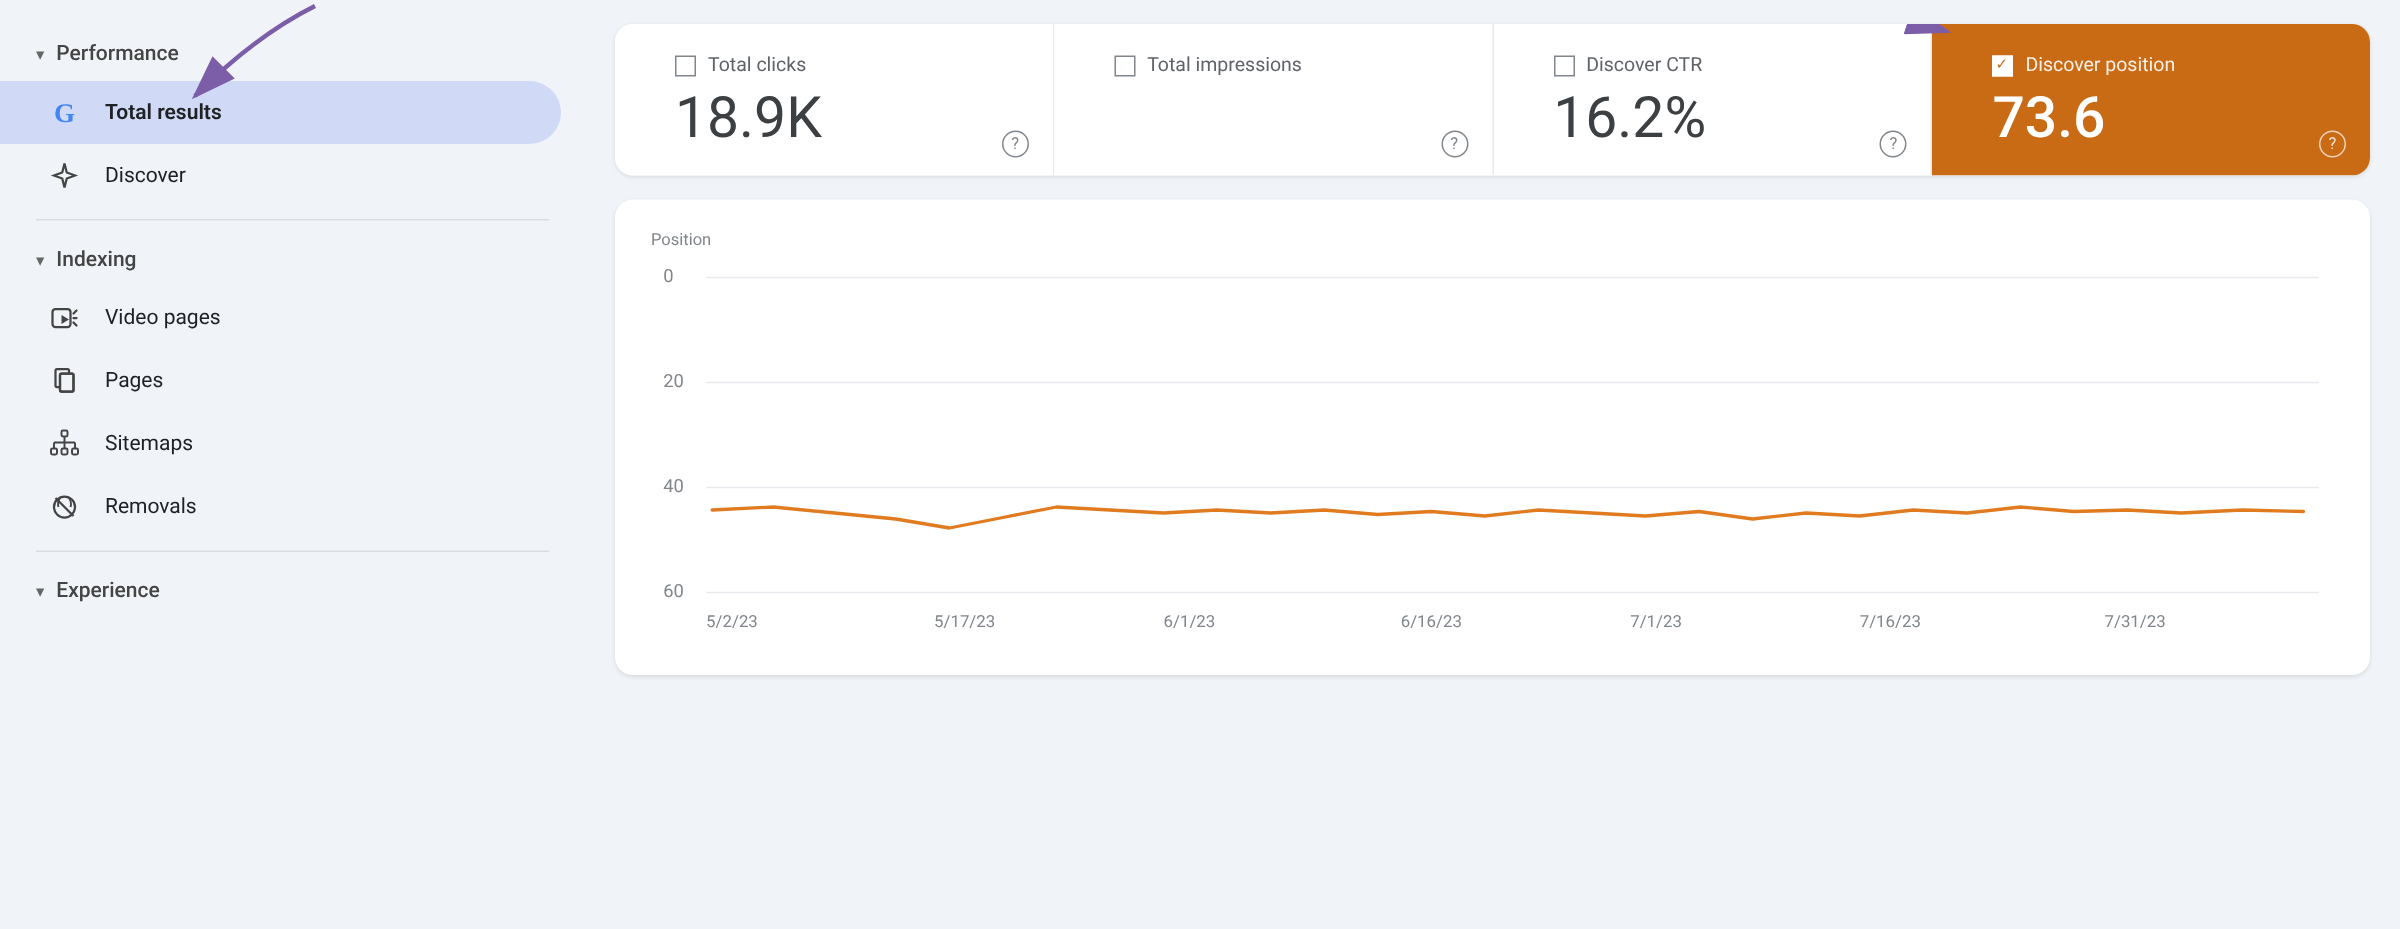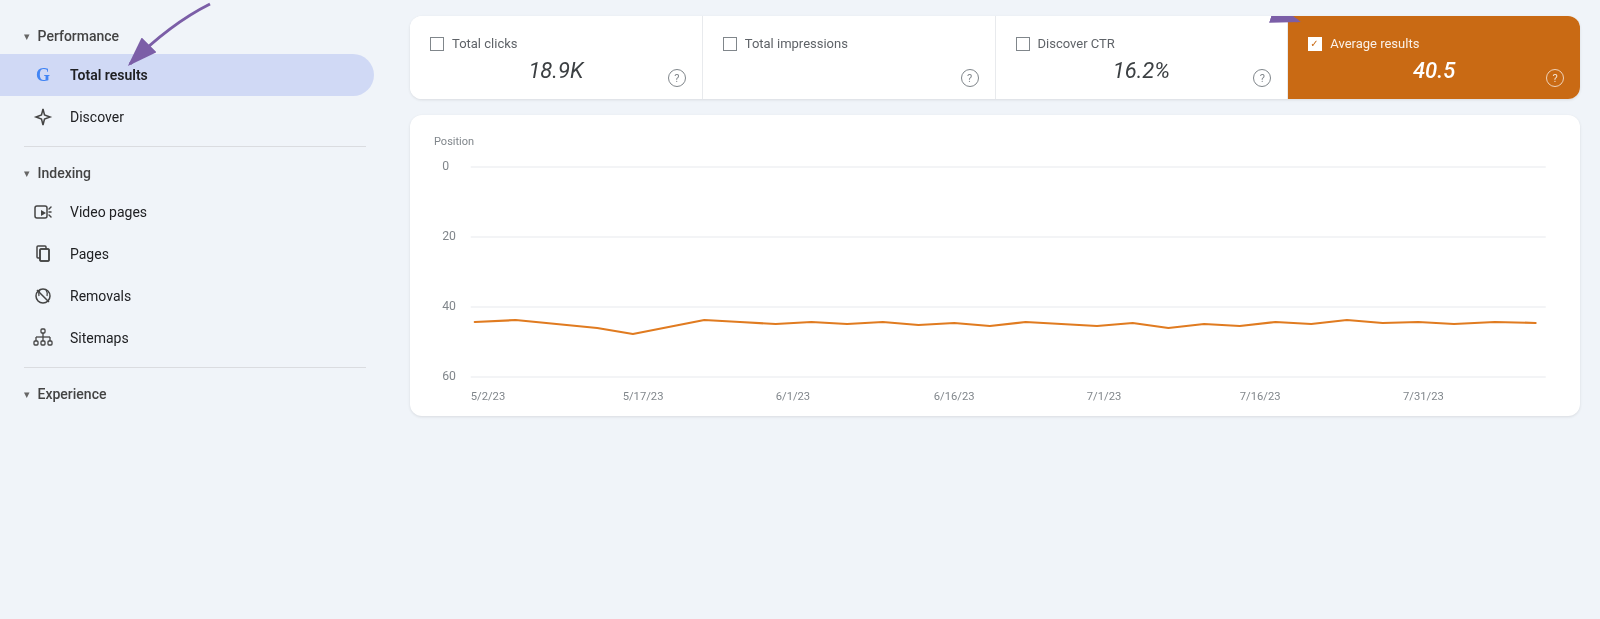--- a/index.html
+++ b/index.html
@@ -83,25 +83,24 @@
       display: flex;
       gap: 0;
       background: #fff;
       border-radius: 12px;
       overflow: hidden;
       box-shadow: 0 1px 3px rgba(0,0,0,0.1);
       margin-bottom: 16px;
     }
     .stat-card {
       flex: 1;
-      padding: 20px 20px 16px;
+      padding: 20px 40px 16px;
       border-right: 1px solid #e8eaed;
       position: relative;
       background: #fff;
-      text-align: center;
     }
     .stat-card:last-child {
       border-right: none;
     }
     .stat-card.active-card {
       background: #c96a14;
       color: #fff;
     }
     .stat-label {
       display: flex;
@@ -133,25 +132,24 @@
     .active-card .checkmark {
       display: block;
       position: absolute;
       top: 1px;
       left: 1px;
       font-size: 10px;
       color: #c96a14;
       line-height: 1;
     }
     .stat-value {
-      font-size: 22px;
+      font-size: 38px;
       font-weight: 400;
       color: #3c4043;
       line-height: 1.1;
-      font-style: italic;
     }
     .active-card .stat-value {
       color: #fff;
       font-weight: 500;
     }
     .stat-help {
       position: absolute;
       bottom: 12px;
       right: 16px;
       width: 18px;
@@ -167,21 +165,21 @@
     }
     .active-card .stat-help {
       border-color: rgba(255,255,255,0.7);
       color: rgba(255,255,255,0.8);
     }
 
     
     .chart-area {
       background: #fff;
       border-radius: 12px;
-      padding: 20px 24px 0;
+      padding: 20px 24px 16px;
       box-shadow: 0 1px 3px rgba(0,0,0,0.1);
       position: relative;
     }
     .chart-y-label {
       font-size: 11px;
       color: #80868b;
       margin-bottom: 4px;
     }
     .chart-svg {
       width: 100%;
@@ -247,51 +245,51 @@
 
   <div class="sidebar-item">
     <div class="item-icon">
       <svg width="20" height="20" viewBox="0 0 20 20" fill="none">
         <rect x="4" y="2" width="9" height="12" rx="1" stroke="#444" stroke-width="1.5"></rect>
         <rect x="7" y="5" width="9" height="12" rx="1" stroke="#444" stroke-width="1.5" fill="#f0f4f9"></rect>
         <rect x="7" y="5" width="9" height="12" rx="1" stroke="#444" stroke-width="1.5"></rect>
       </svg>
     </div>
     <span>Pages</span>
-  </div>
-
-  <div class="sidebar-item">
-    <div class="item-icon">
-      <svg width="20" height="20" viewBox="0 0 20 20" fill="none">
-        <circle cx="10" cy="10" r="7" stroke="#444" stroke-width="1.5"></circle>
-        <line x1="4" y1="4" x2="16" y2="16" stroke="#444" stroke-width="1.5"></line>
-        <path d="M7 4 Q5 7 6 10" stroke="#444" stroke-width="1.3" fill="none"></path>
-        <path d="M13 4 Q15 7 14 10" stroke="#444" stroke-width="1.3" fill="none"></path>
-      </svg>
-    </div>
-    <span>Removals</span>
   </div>
 
   <div class="sidebar-item">
     <div class="item-icon">
       <svg width="20" height="20" viewBox="0 0 20 20" fill="none">
         <rect x="8" y="1" width="4" height="4" rx="1" stroke="#444" stroke-width="1.3"></rect>
         <rect x="1" y="13" width="4" height="4" rx="1" stroke="#444" stroke-width="1.3"></rect>
         <rect x="8" y="13" width="4" height="4" rx="1" stroke="#444" stroke-width="1.3"></rect>
         <rect x="15" y="13" width="4" height="4" rx="1" stroke="#444" stroke-width="1.3"></rect>
         <line x1="10" y1="5" x2="10" y2="9" stroke="#444" stroke-width="1.3"></line>
         <line x1="3" y1="9" x2="17" y2="9" stroke="#444" stroke-width="1.3"></line>
         <line x1="3" y1="9" x2="3" y2="13" stroke="#444" stroke-width="1.3"></line>
         <line x1="10" y1="9" x2="10" y2="13" stroke="#444" stroke-width="1.3"></line>
         <line x1="17" y1="9" x2="17" y2="13" stroke="#444" stroke-width="1.3"></line>
       </svg>
     </div>
     <span>Sitemaps</span>
   </div>
 
+  <div class="sidebar-item">
+    <div class="item-icon">
+      <svg width="20" height="20" viewBox="0 0 20 20" fill="none">
+        <circle cx="10" cy="10" r="7" stroke="#444" stroke-width="1.5"></circle>
+        <line x1="4" y1="4" x2="16" y2="16" stroke="#444" stroke-width="1.5"></line>
+        <path d="M7 4 Q5 7 6 10" stroke="#444" stroke-width="1.3" fill="none"></path>
+        <path d="M13 4 Q15 7 14 10" stroke="#444" stroke-width="1.3" fill="none"></path>
+      </svg>
+    </div>
+    <span>Removals</span>
+  </div>
+
   <hr class="sidebar-divider">
 
   <div class="sidebar-section-header">
     <span class="chevron">▾</span>
     <span>Experience</span>
   </div>
 
 </div>
 
 <div class="main">
@@ -322,23 +320,23 @@
       </div>
       <div class="stat-value">16.2%</div>
       <div class="stat-help">?</div>
     </div>
 
     <div class="stat-card active-card" style="position:relative;">
       <div class="stat-label">
         <span class="stat-checkbox" style="position:relative;">
           <span class="checkmark">✓</span>
         </span>
-        <span>Average results</span>
+        <span>Discover position</span>
       </div>
-      <div class="stat-value">40.5</div>
+      <div class="stat-value">73.6</div>
       <div class="stat-help">?</div>
 
       <svg style="position:absolute;top:-110px;left:-180px;width:250px;height:130px;pointer-events:none;overflow:visible;">
         <defs>
           <marker id="arrowhead-right" markerWidth="10" markerHeight="7" refX="9" refY="3.5" orient="auto">
             <polygon points="0 0, 10 3.5, 0 7" fill="#7b5ea7"></polygon>
           </marker>
         </defs>
         <path d="M 30 10 Q 80 80, 190 115" stroke="#7b5ea7" stroke-width="3" fill="none" marker-end="url(#arrowhead-right)"></path>
       </svg>

